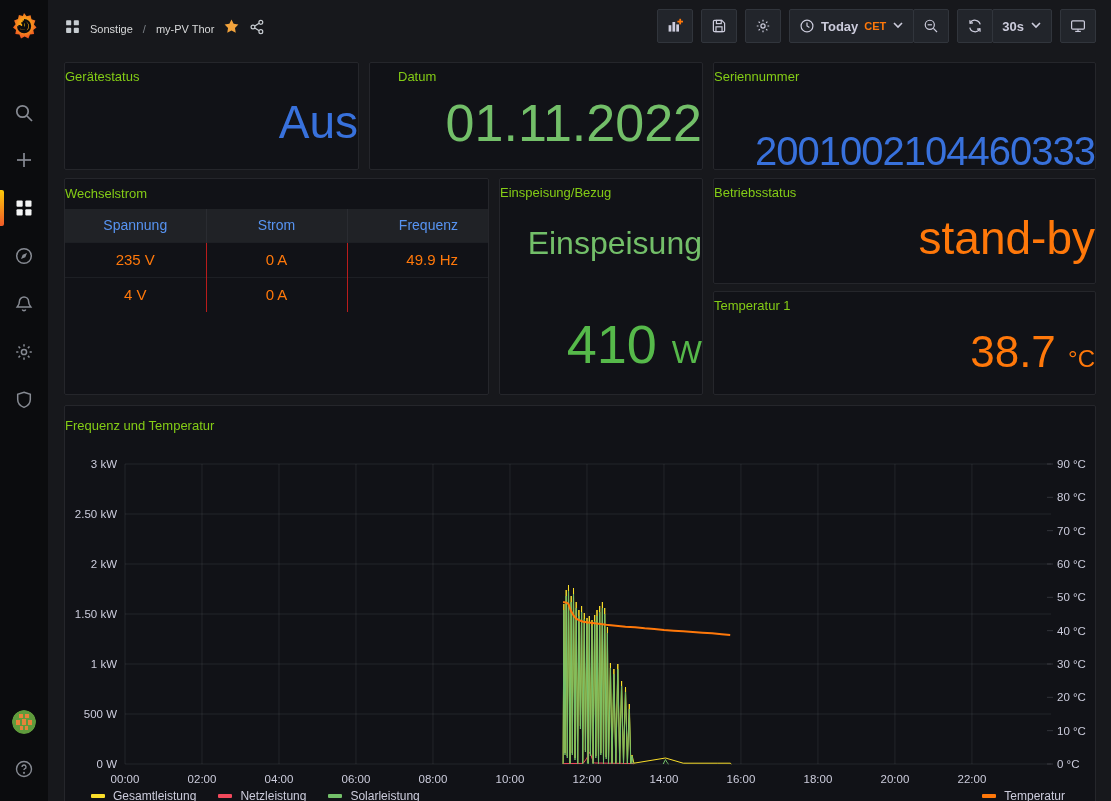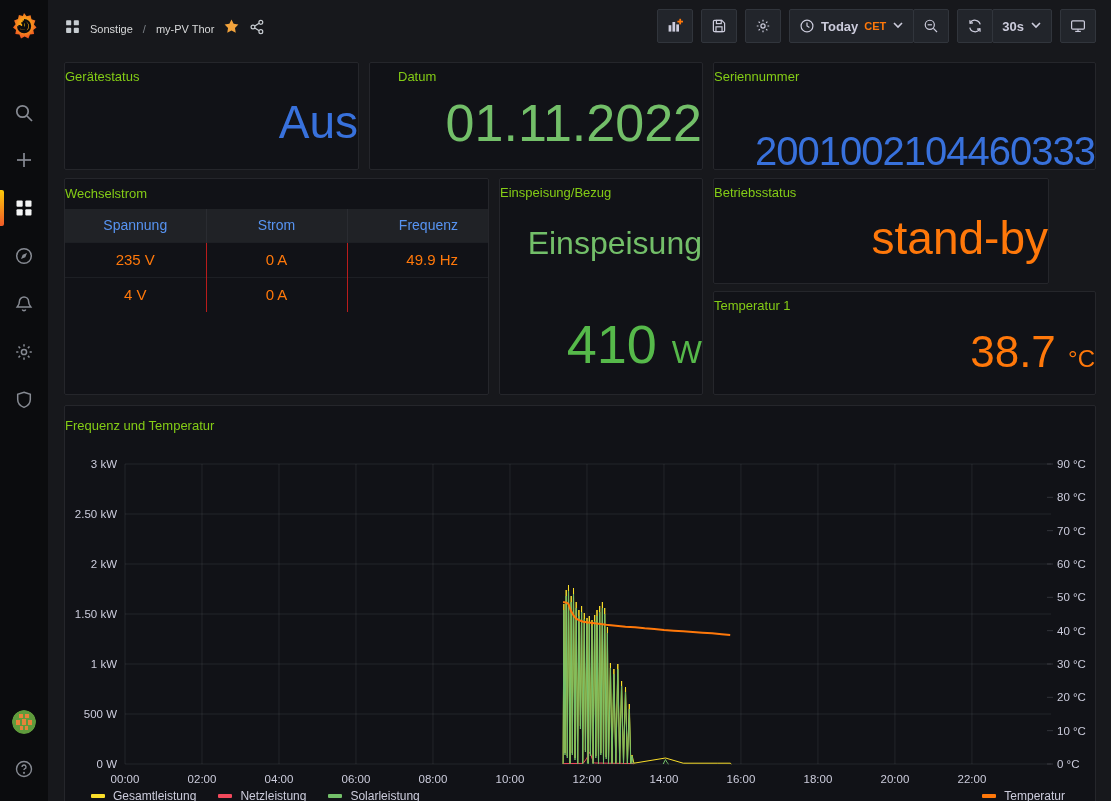--- a/index.html
+++ b/index.html
@@ -290,21 +290,21 @@
 
       <div class="panel" style="left:451px;top:126px;width:204px;height:217px;">
         <div class="panel-title">Einspeisung/Bezug</div>
         <div class="stat-value" style="top: 48px; font-size: 32px; color: rgb(115, 191, 105);">Einspeisung</div>
         <div class="stat-value" style="top: 138px; font-size: 54px; color: rgb(86, 185, 74);">
           <span>410</span>
           <span class="unit" style="font-size:32px;">W</span>
         </div>
       </div>
 
-      <div class="panel" style="left:665px;top:126px;width:336px;height:106px;">
+      <div class="panel" style="left:665px;top:126px;width:383px;height:106px;">
         <div class="panel-title">Betriebsstatus</div>
         <div class="stat-value" style="top: 36px; font-size: 46px; color: rgb(255, 120, 10);">stand-by</div>
       </div>
 
       <div class="panel" style="left:665px;top:239px;width:383px;height:104px;">
         <div class="panel-title">Temperatur 1</div>
         <div class="stat-value" style="top: 38px; font-size: 44px; color: rgb(255, 120, 10);">
           <span>38.7</span>
           <span class="unit" style="font-size:24px;">°C</span>
         </div>

